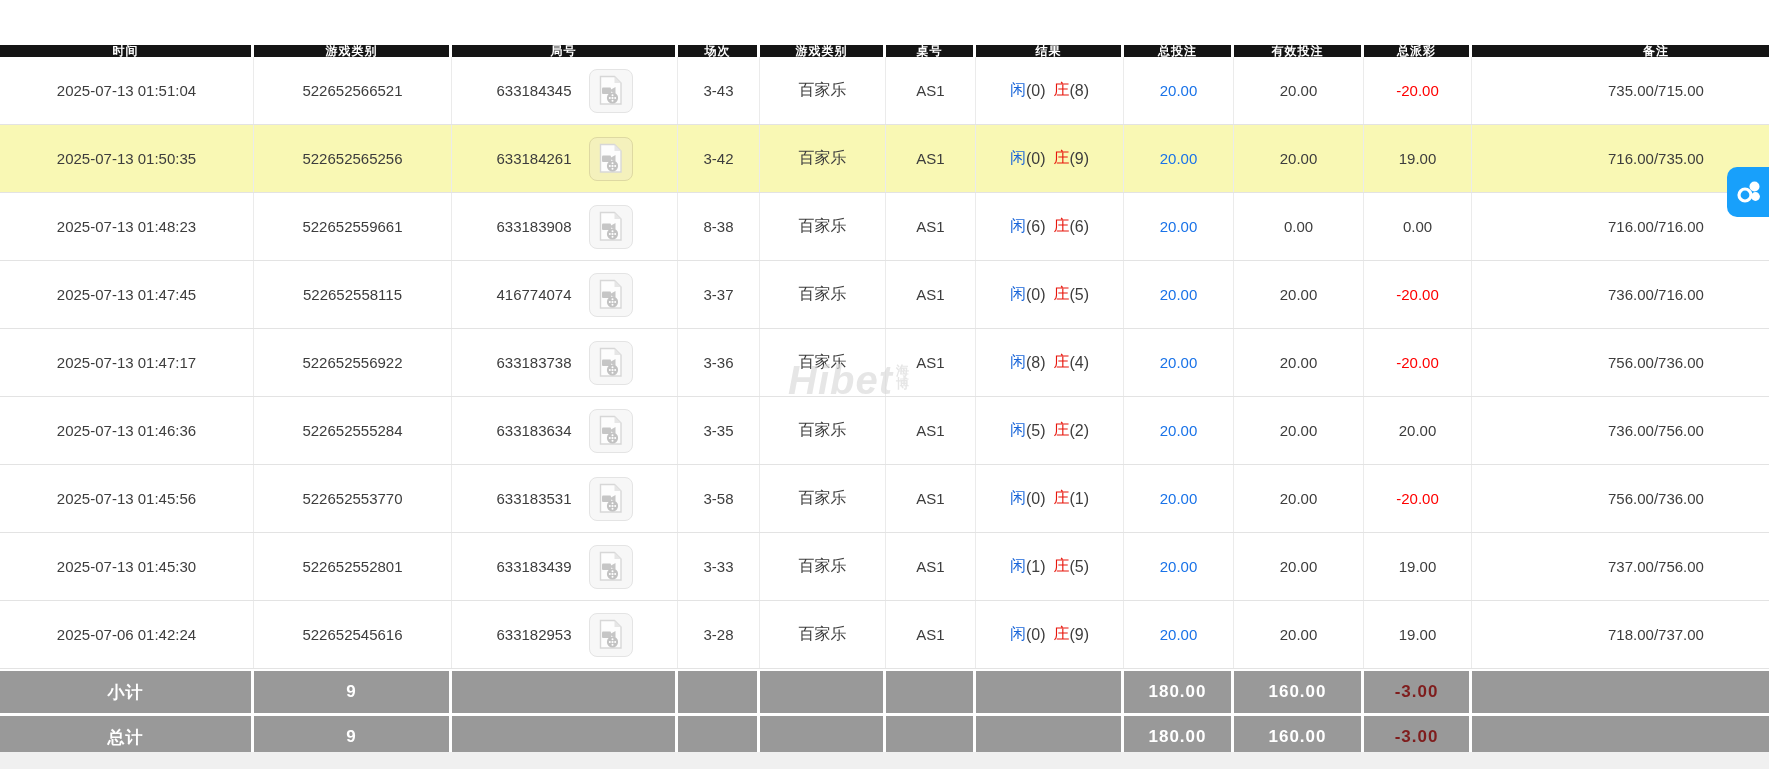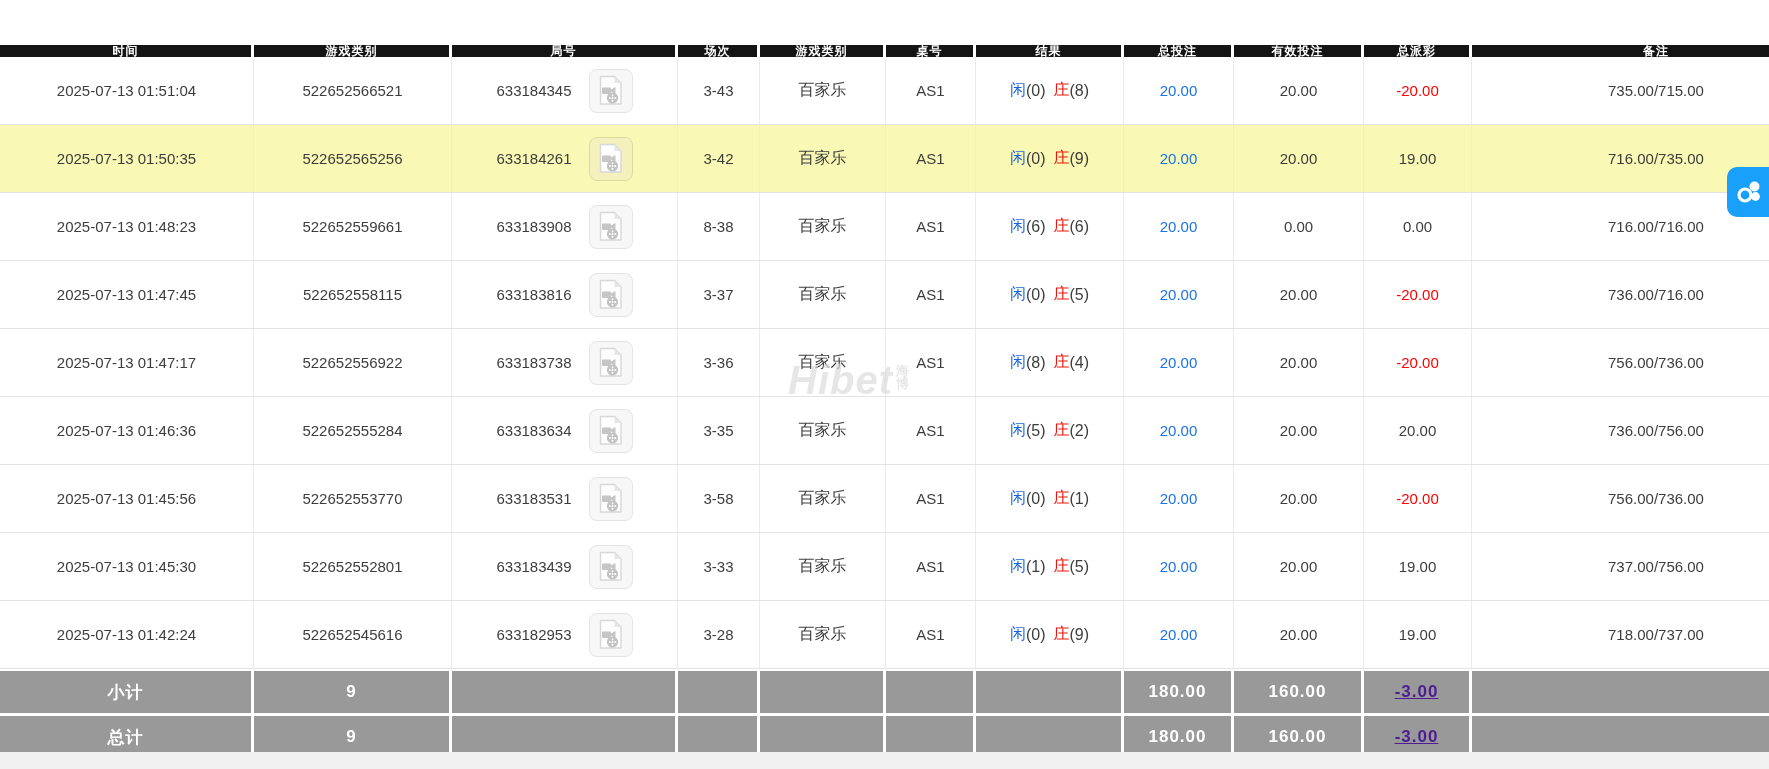--- a/index.html
+++ b/index.html
@@ -52,21 +52,21 @@
   .c-payout.neg{color:var(--negative-red);}
   .sum-row{display:flex;height:42px;}
   .sum-row.first{margin-top:2px;}
   .sum-row.second{margin-top:3px;}
   .sum-td{
     background:var(--summary-gray);border-right:3px solid #fff;color:#fff;
     font-weight:bold;font-size:17px;letter-spacing:1px;
     display:flex;align-items:center;justify-content:center;box-sizing:border-box;
   }
   .sum-td:last-child{border-right:none;}
-  .sum-td.neg{color:#4c1d95;text-decoration:underline;}
+  .sum-td.neg{color:#7f1d1d;}
   .bottom-strip{position:absolute;top:752px;left:0;width:1769px;height:17px;background:#f0f0f0;}
   .watermark{
     position:absolute;left:788px;top:358px;z-index:5;pointer-events:none;
     font-size:40px;font-weight:bold;font-style:italic;
     color:rgba(130,130,130,0.20);letter-spacing:1px;white-space:nowrap;
     text-shadow:0 0 1px rgba(255,255,255,0.6);
   }
   .wm-suffix{
     display:inline-block;font-size:13px;font-style:normal;line-height:13px;
     width:16px;vertical-align:top;margin-left:3px;margin-top:6px;white-space:normal;
@@ -209,21 +209,21 @@
     <div class="td c8 c-total-bet">20.00</div>
     <div class="td c9 c-valid-bet">0.00</div>
     <div class="td c10 c-payout">0.00</div>
     <div class="td c11 c-remark">716.00/716.00</div>
   </div>
 
   <div class="tr">
     <div class="td c1 c-time">2025-07-13 01:47:45</div>
     <div class="td c2 c-bet-id">522652558115</div>
     <div class="td c3 c-round">
-      <span class="round-num">633183816</span>
+      <span class="round-num">416774074</span>
       <button class="video-btn">
         <span style="display:flex;">
           <svg width="27" height="31" viewBox="0 0 27 31">
             <path d="M3.5 1.5 h14 l6.5 6.5 v21 h-20.5 z" fill="#fdfdfd" stroke="#d7d7d7" stroke-width="1.4"></path>
             <path d="M17.5 1.5 l6.5 6.5 h-6.5 z" fill="#e6e6e6"></path>
             <rect x="5" y="12.5" width="9" height="6.5" rx="1" fill="#c6c6c6"></rect>
             <path d="M14 14.5 l4.5 -2.5 v7 l-4.5 -2.5 z" fill="#c6c6c6"></path>
             <circle cx="15.5" cy="23" r="5.6" fill="#c2c2c2"></circle>
             <circle cx="15.5" cy="23" r="1.1" fill="#ffffff"></circle>
             <circle cx="15.5" cy="20.3" r="1.0" fill="#ffffff"></circle>
@@ -391,21 +391,21 @@
             <span class="banker">庄</span>
             <span class="score b-score">(5)</span>
     </div>
     <div class="td c8 c-total-bet">20.00</div>
     <div class="td c9 c-valid-bet">20.00</div>
     <div class="td c10 c-payout">19.00</div>
     <div class="td c11 c-remark">737.00/756.00</div>
   </div>
 
   <div class="tr">
-    <div class="td c1 c-time">2025-07-13 01:42:24</div>
+    <div class="td c1 c-time">2025-07-06 01:42:24</div>
     <div class="td c2 c-bet-id">522652545616</div>
     <div class="td c3 c-round">
       <span class="round-num">633182953</span>
       <button class="video-btn">
         <span style="display:flex;">
           <svg width="27" height="31" viewBox="0 0 27 31">
             <path d="M3.5 1.5 h14 l6.5 6.5 v21 h-20.5 z" fill="#fdfdfd" stroke="#d7d7d7" stroke-width="1.4"></path>
             <path d="M17.5 1.5 l6.5 6.5 h-6.5 z" fill="#e6e6e6"></path>
             <rect x="5" y="12.5" width="9" height="6.5" rx="1" fill="#c6c6c6"></rect>
             <path d="M14 14.5 l4.5 -2.5 v7 l-4.5 -2.5 z" fill="#c6c6c6"></path>

